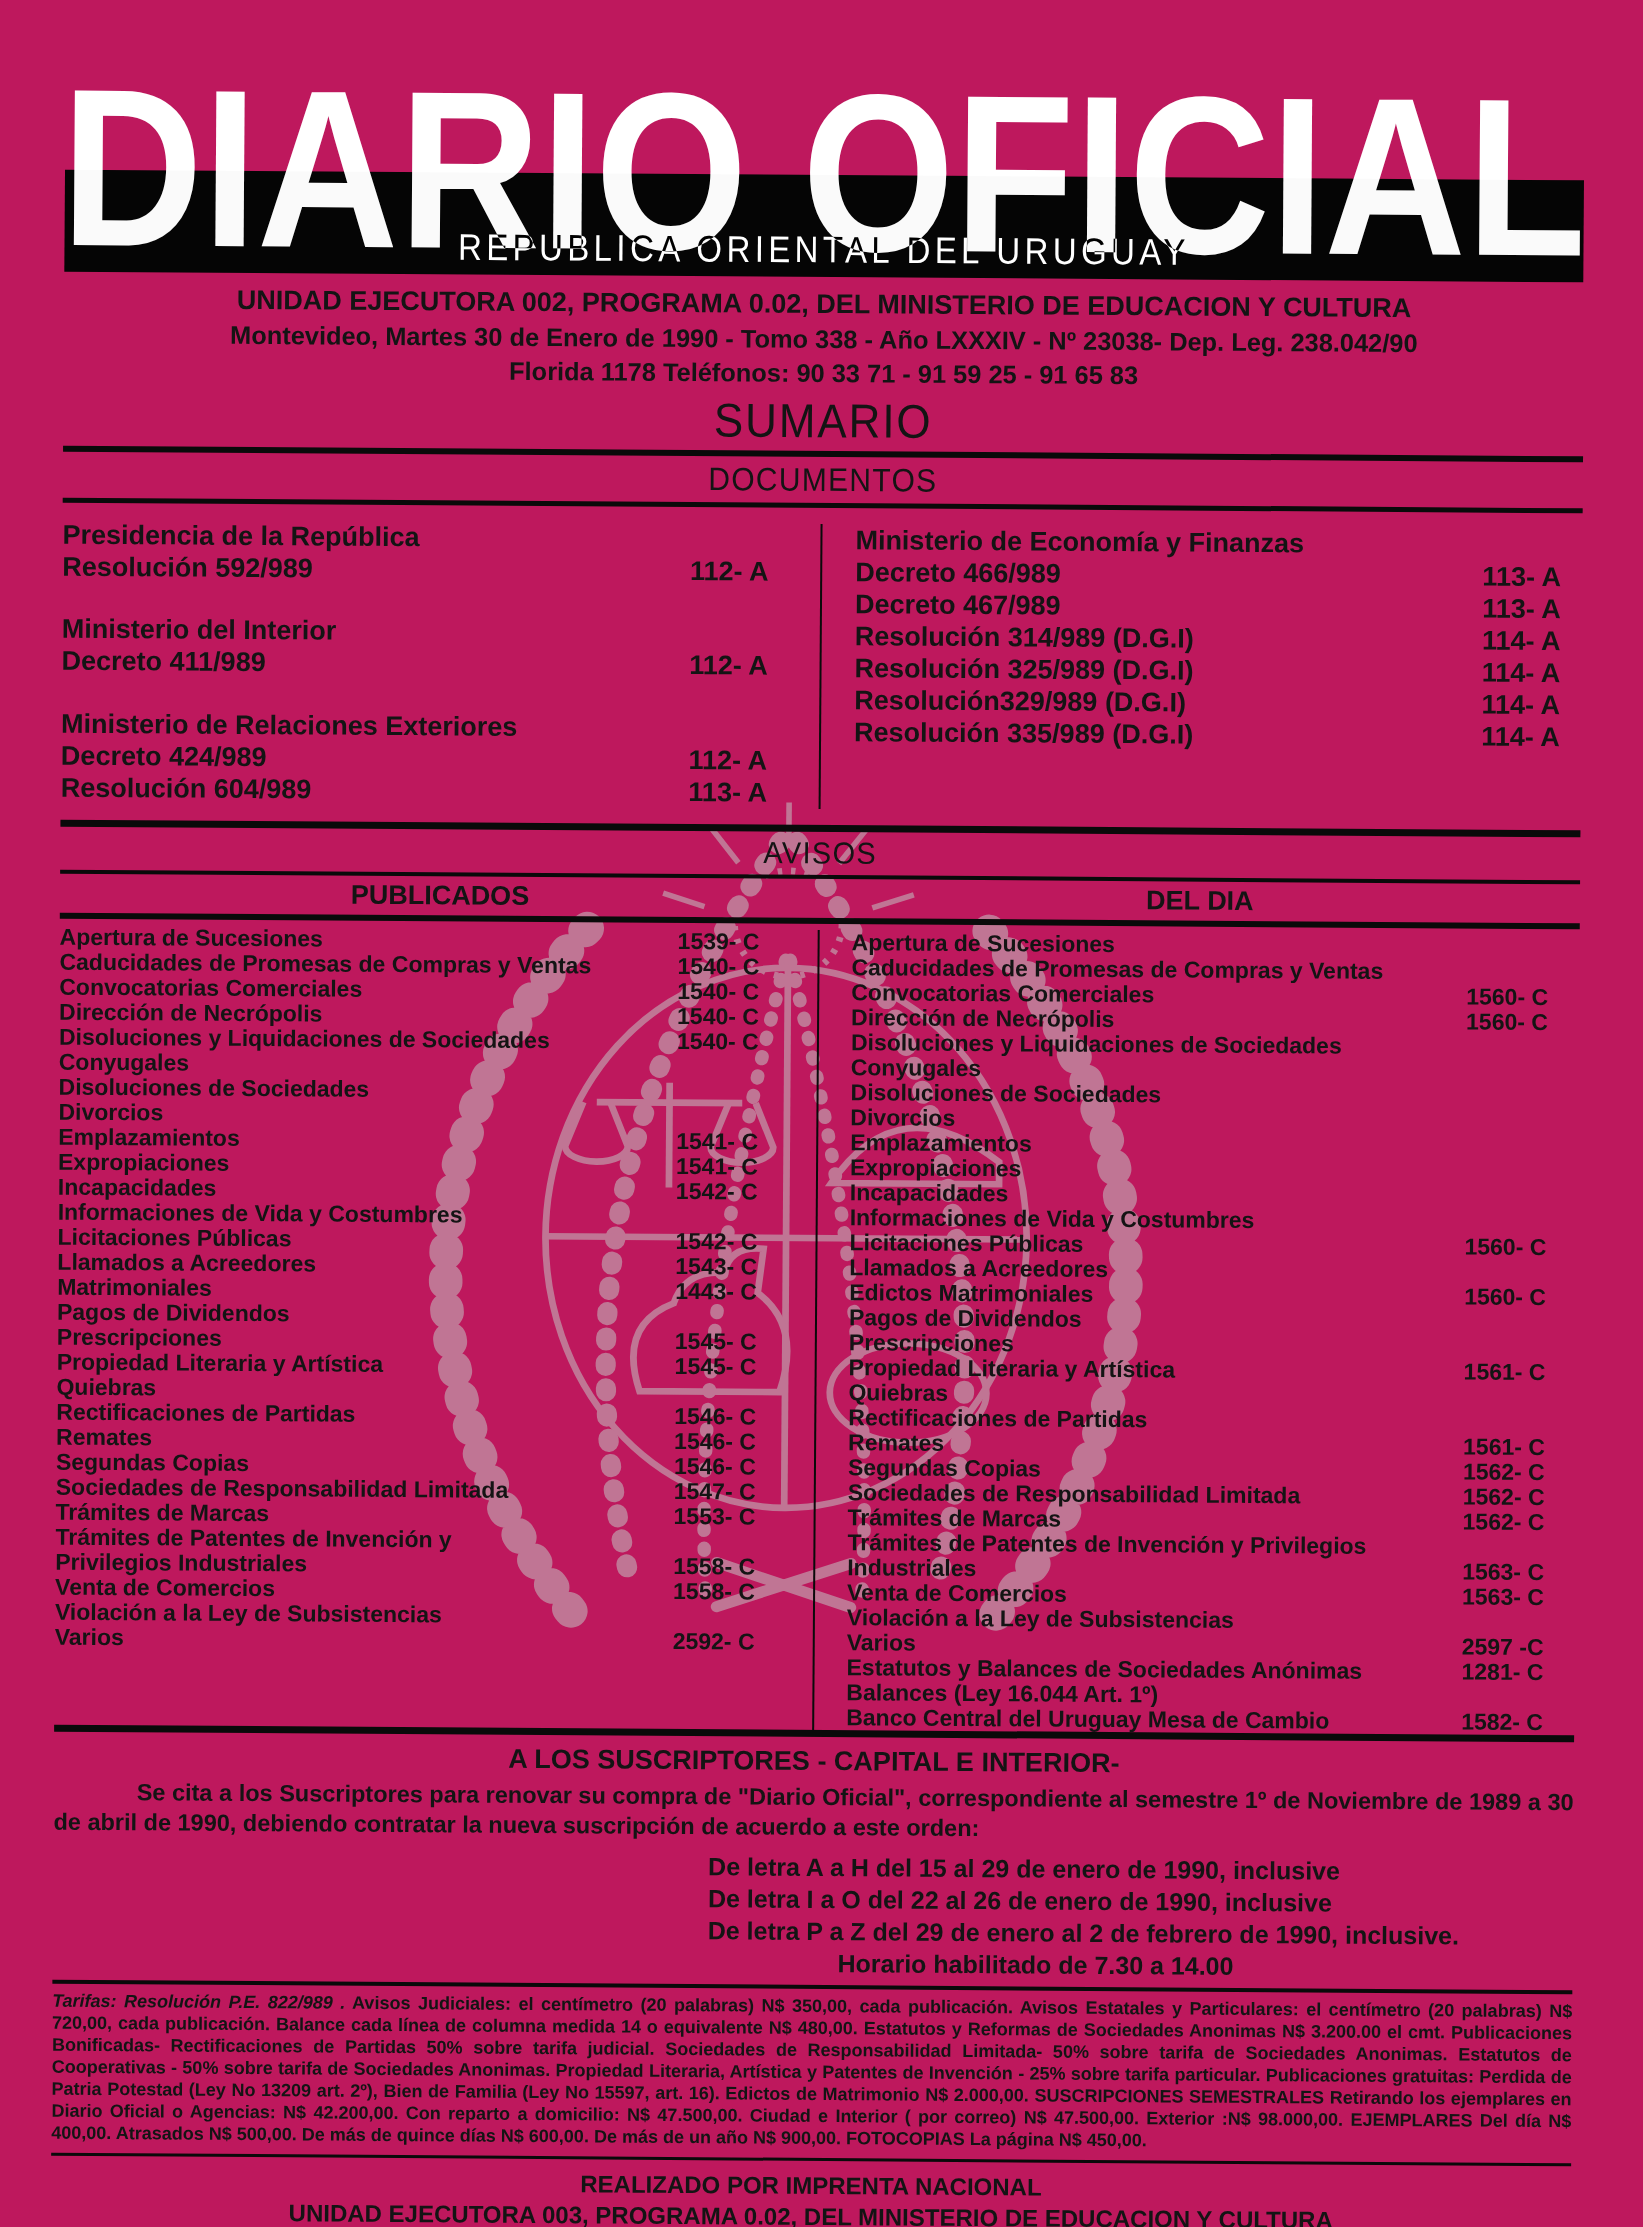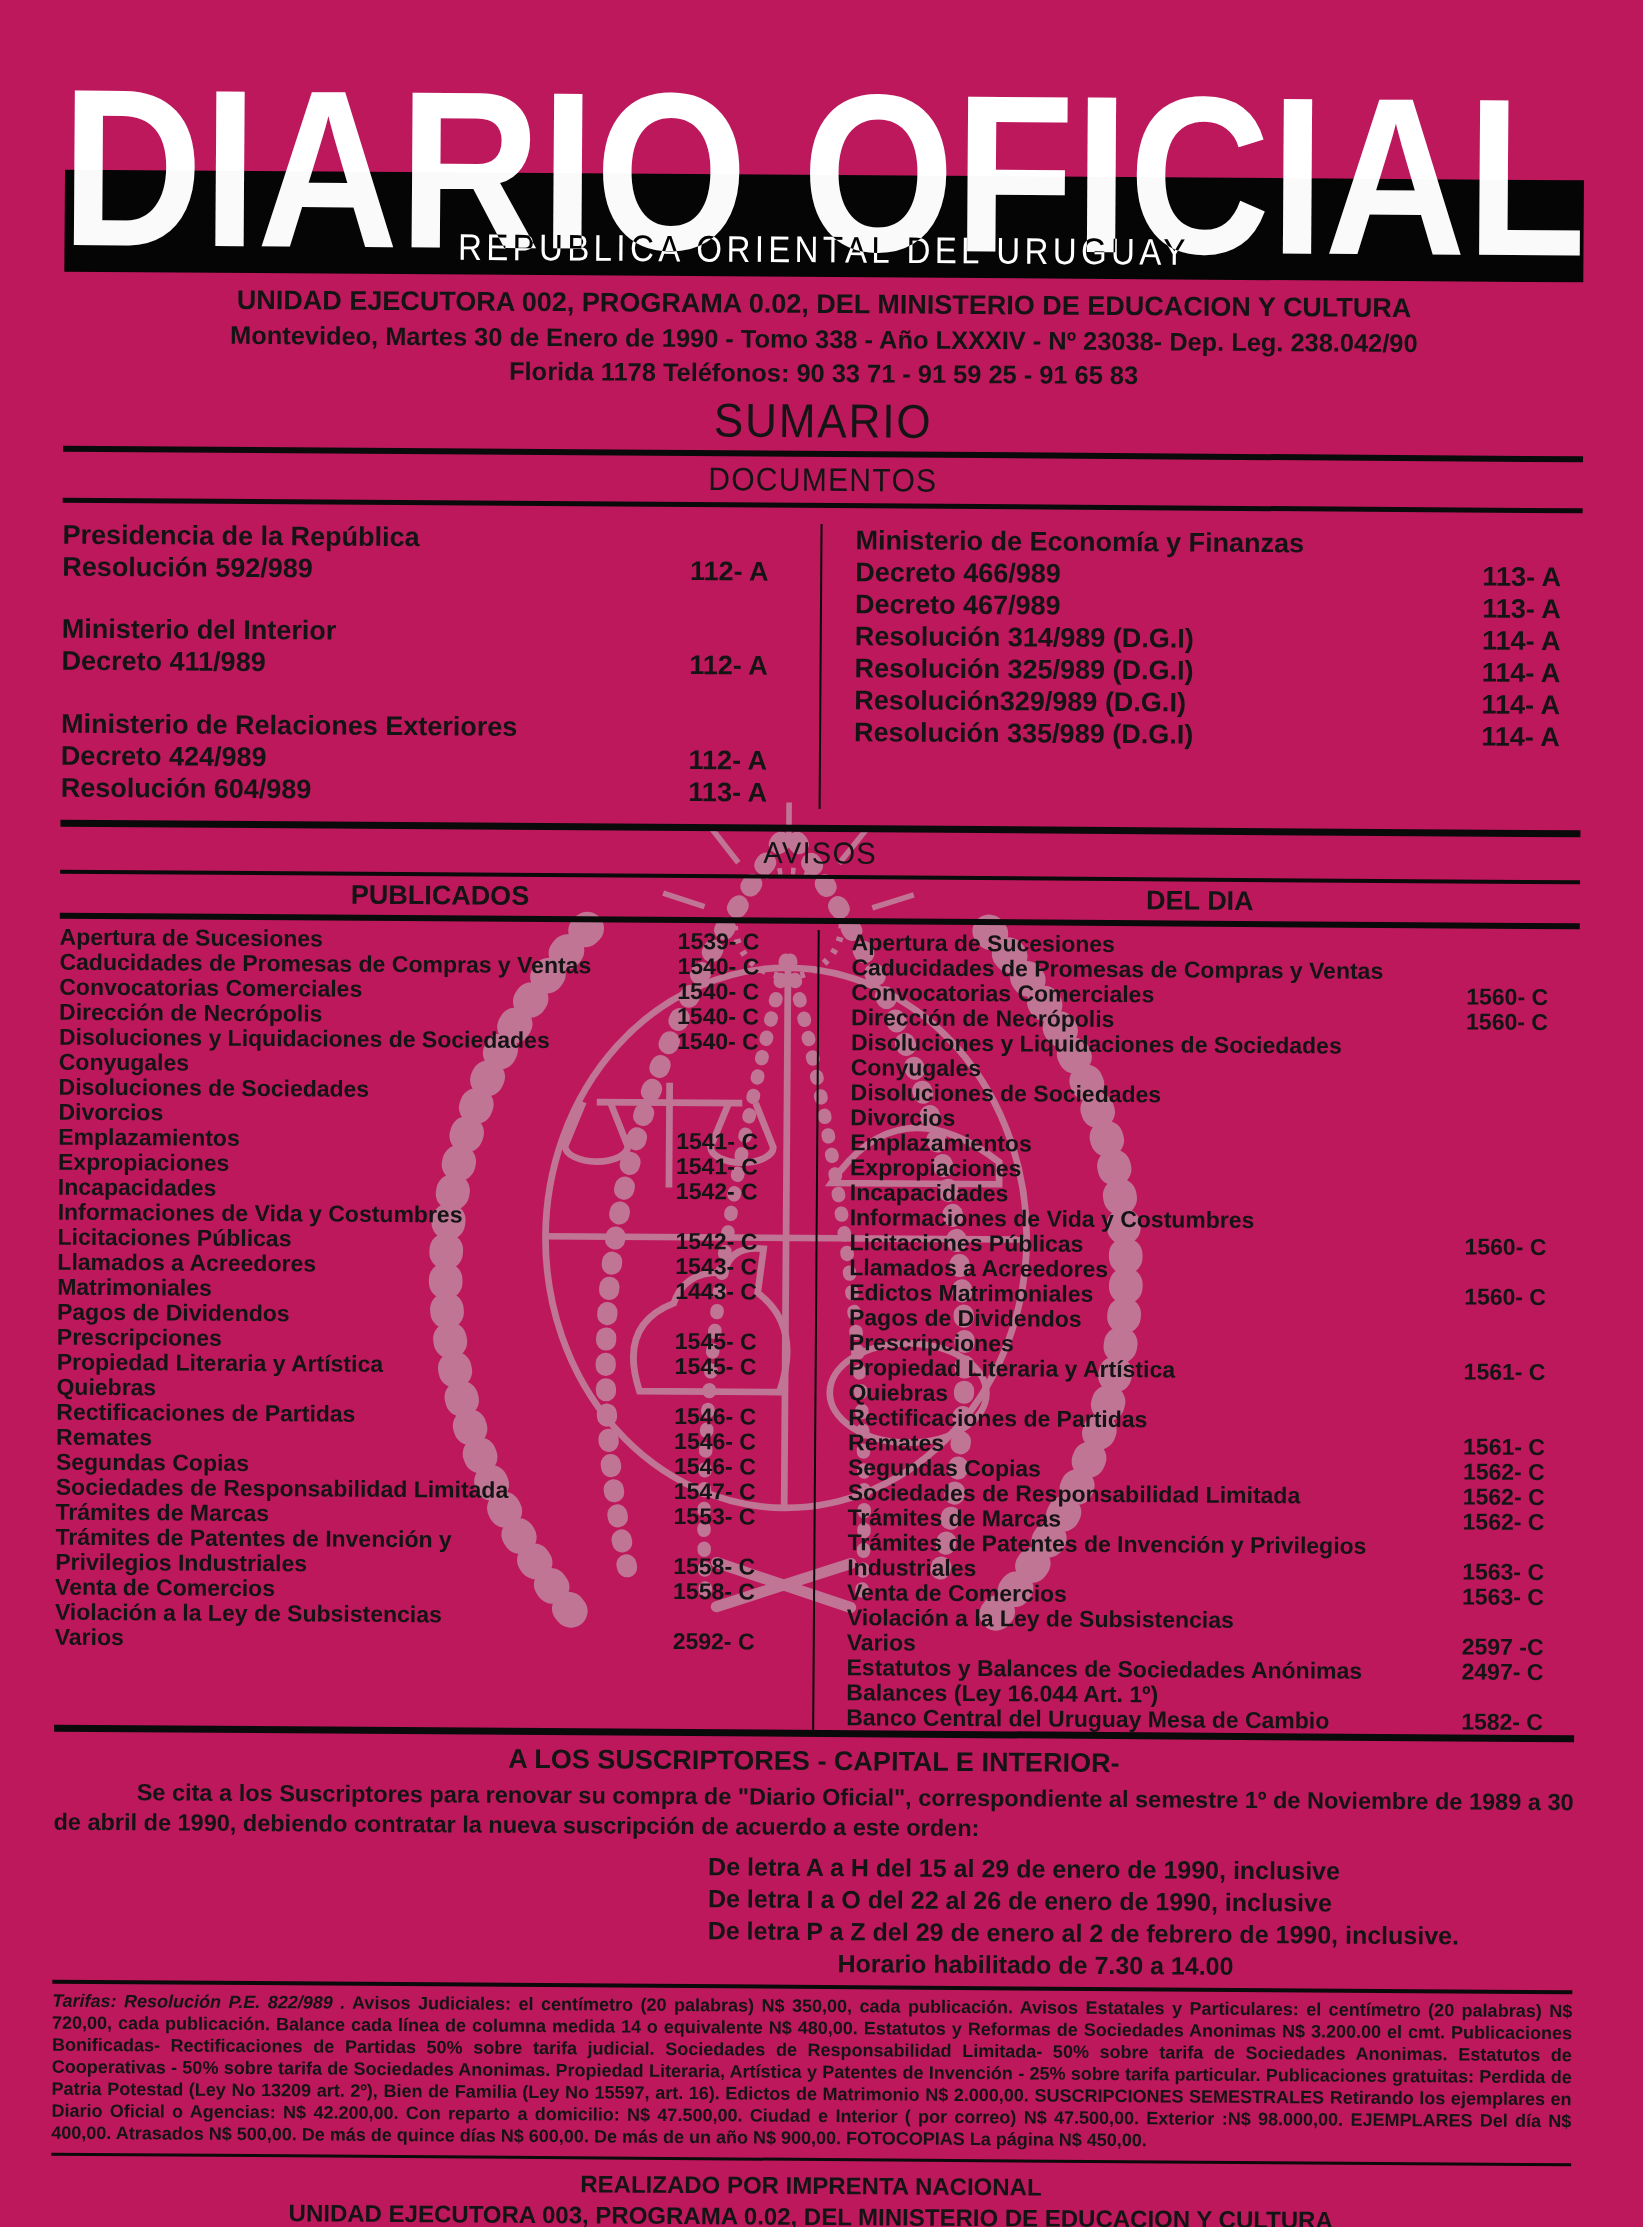--- a/index.html
+++ b/index.html
@@ -480,21 +480,21 @@
             <span class="av-page"></span>
           </div>
 
           <div class="av-row">
             <span class="av-label">Varios</span>
             <span class="av-page">2597 -C</span>
           </div>
 
           <div class="av-row">
             <span class="av-label">Estatutos y Balances de Sociedades Anónimas</span>
-            <span class="av-page">2497- C</span>
+            <span class="av-page">1281- C</span>
           </div>
 
           <div class="av-row">
             <span class="av-label">Balances (Ley 16.044 Art. 1º)</span>
             <span class="av-page"></span>
           </div>
 
           <div class="av-row">
             <span class="av-label">Banco Central  del Uruguay Mesa de Cambio</span>
             <span class="av-page">1582- C</span>

